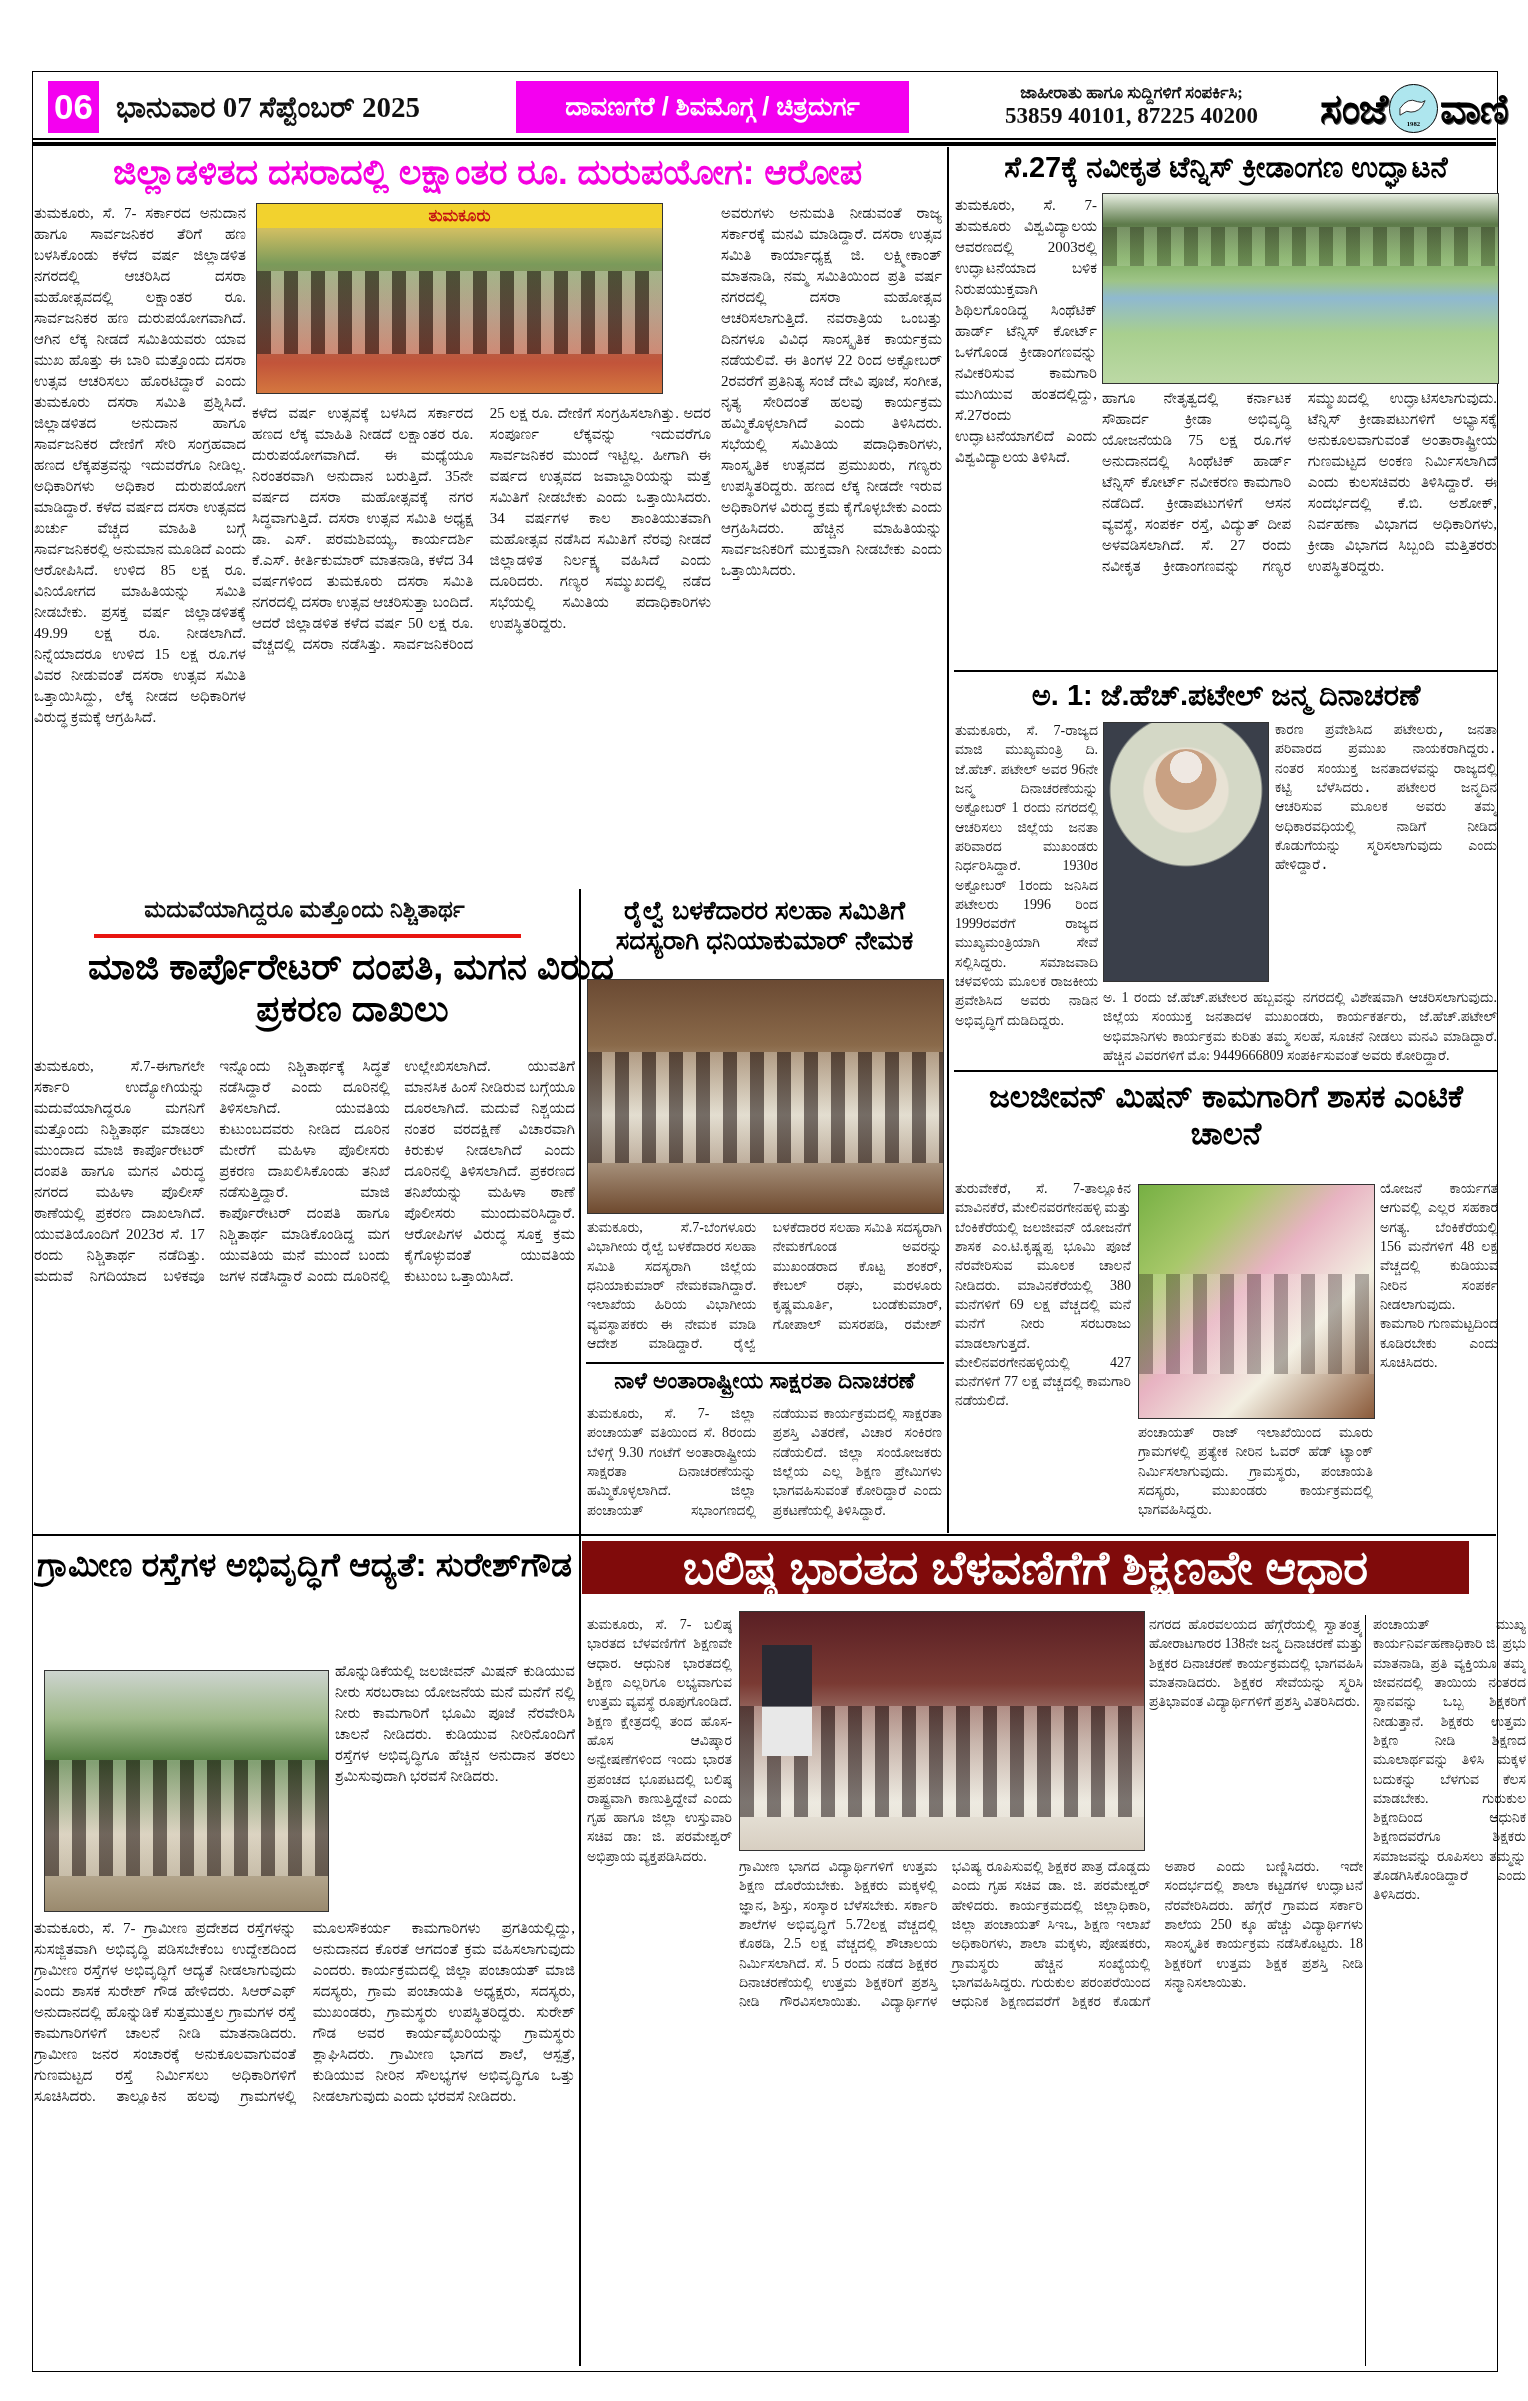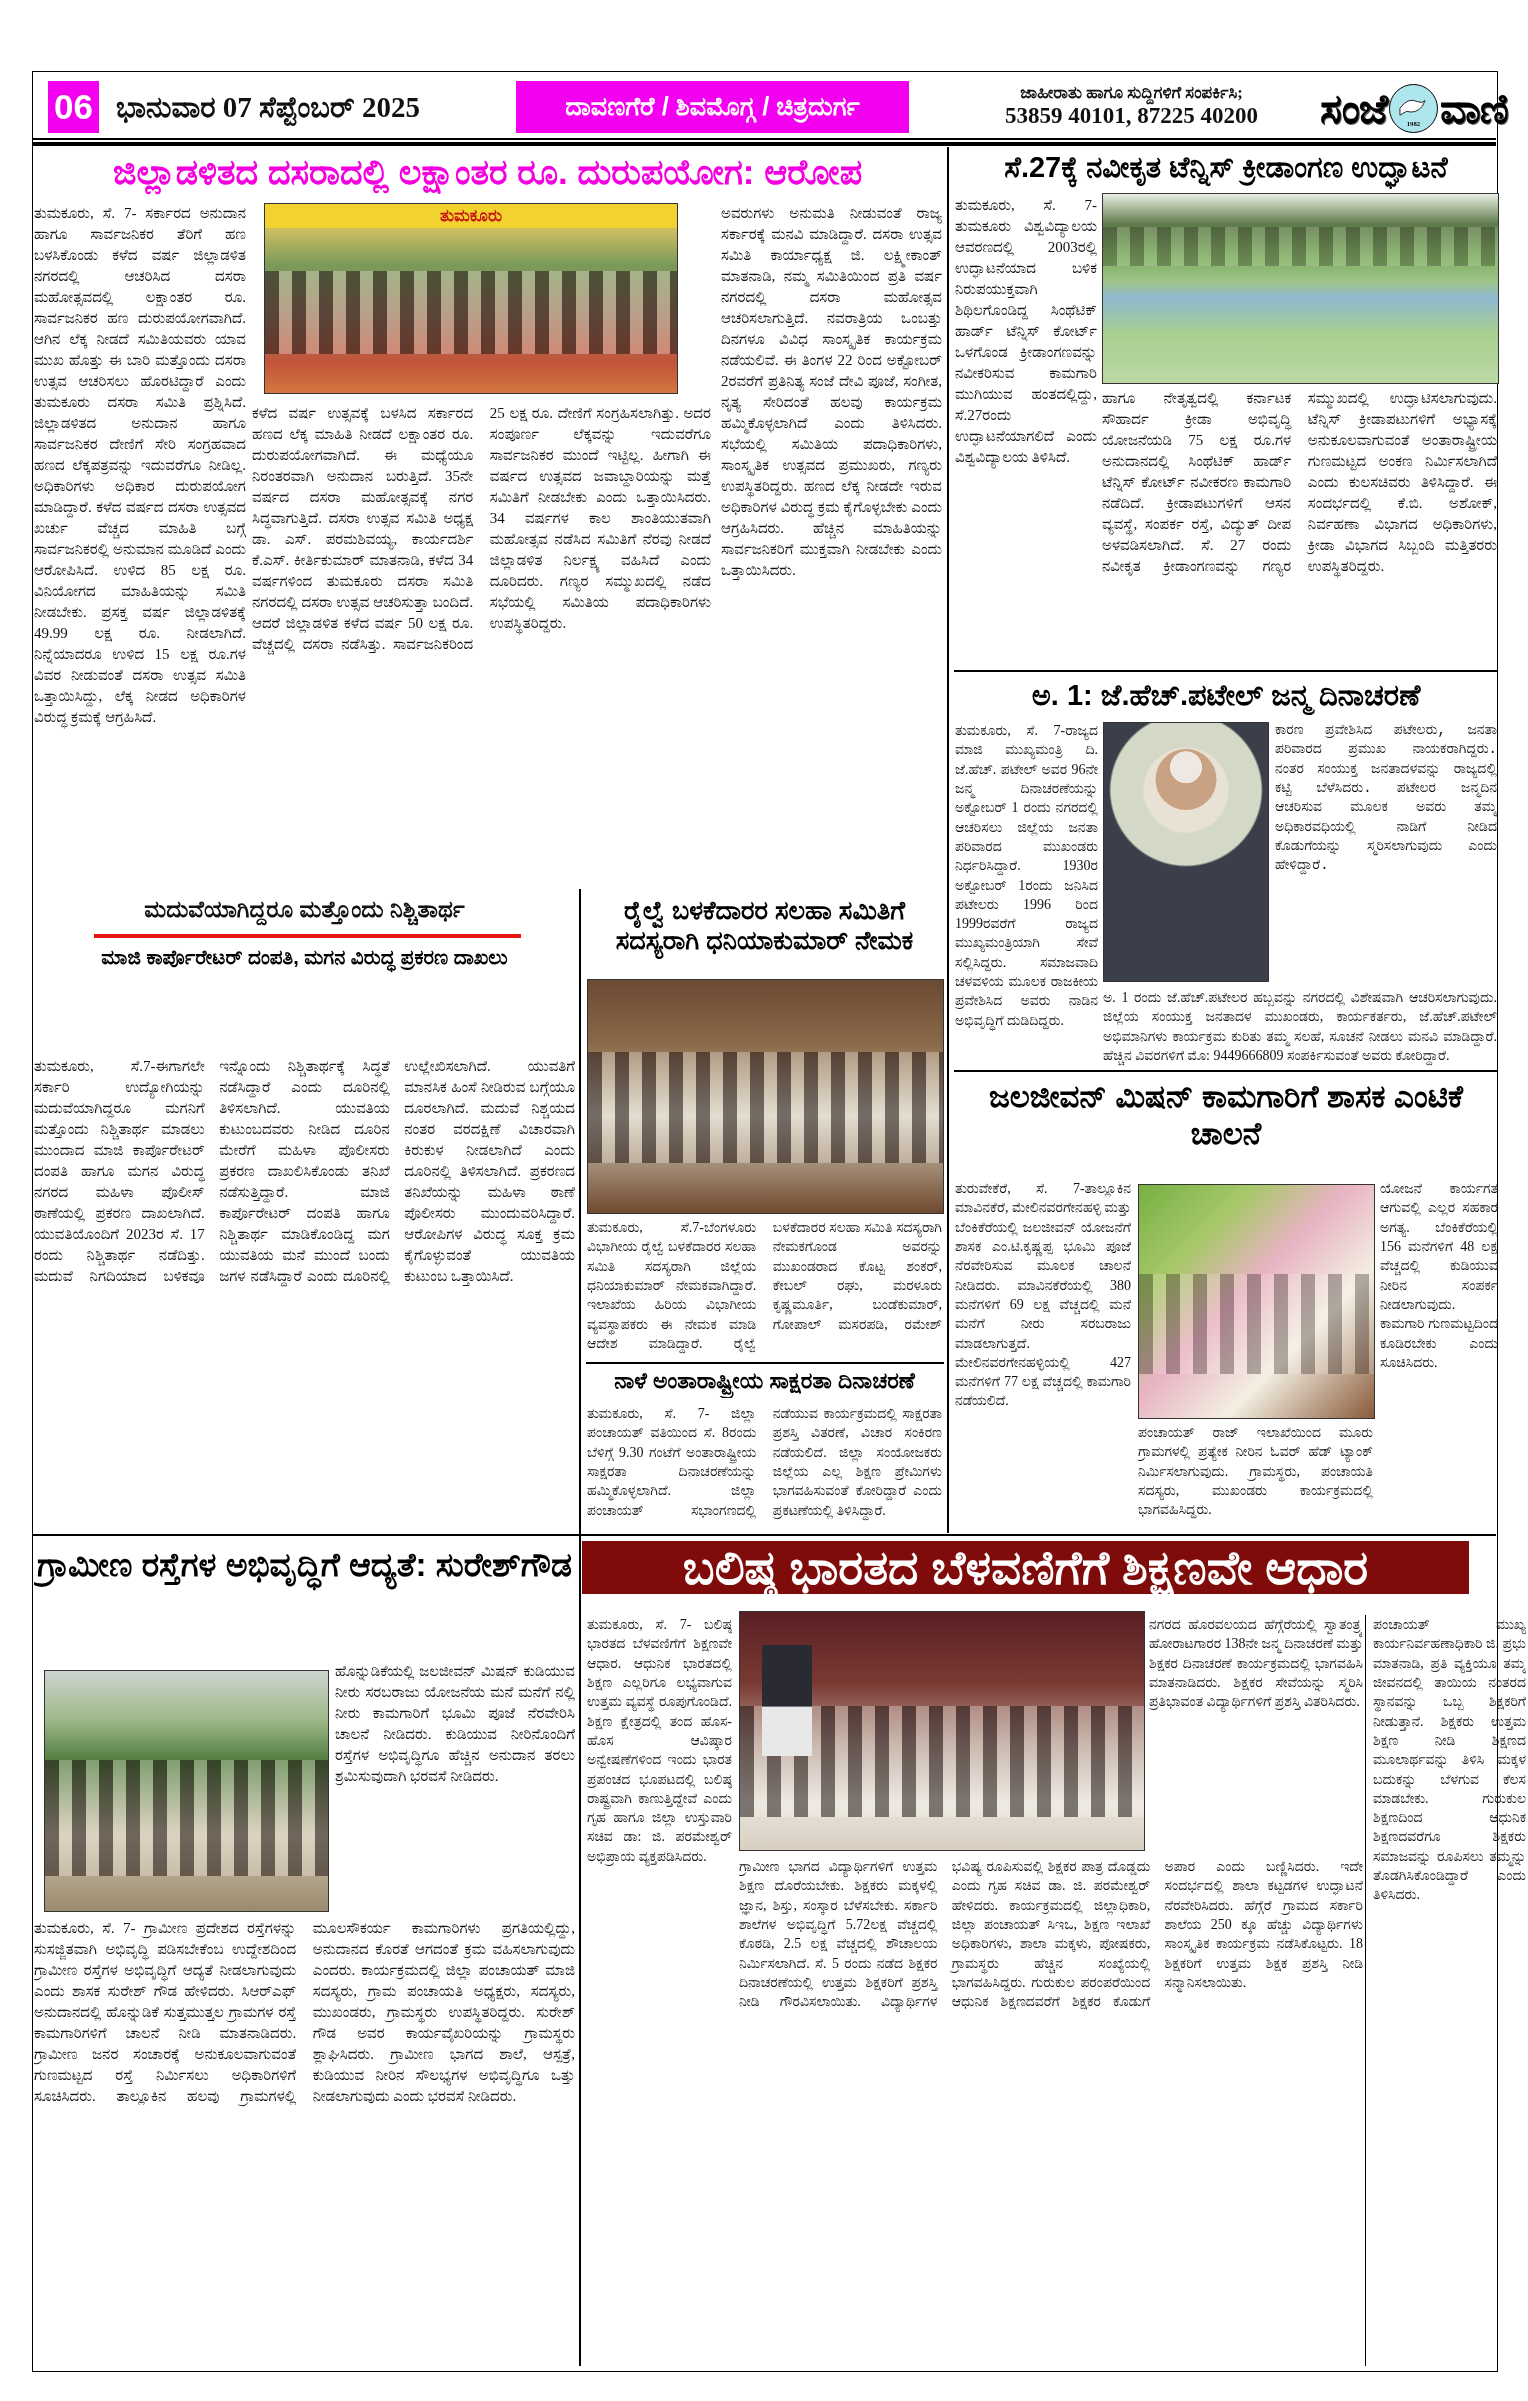--- a/index.html
+++ b/index.html
@@ -59,21 +59,21 @@
         </svg>
       <span style="font-size:6.7px;font-weight:700;">1982</span>
     </span>
     <span class="word">ವಾಣಿ</span>
   </div>
   <div class="abs thickrule" style="left:32px;top:138px;width:1464px;height:2.2px;"></div>
   <div class="abs thickrule" style="left:32px;top:142px;width:1464px;height:4.4px;"></div>
 
   <div class="abs hl hl-magenta" style="left:34px;top:151px;width:907px;height:48px;font-size:35px;">ಜಿಲ್ಲಾಡಳಿತದ ದಸರಾದಲ್ಲಿ ಲಕ್ಷಾಂತರ ರೂ. ದುರುಪಯೋಗ: ಆರೋಪ</div>
 
-  <div class="abs photo" style="left:264px;top:203px;width:405px;height:189px;background:linear-gradient(180deg,#d8c25a 0%,#cdbd62 14%,#7a9a5a 32%,#9c7a5e 58%,#c2543a 84%,#d4773f 100%);padding-left:7px;">
+  <div class="abs photo" style="left:256px;top:203px;width:405px;height:189px;background:linear-gradient(180deg,#d8c25a 0%,#cdbd62 14%,#7a9a5a 32%,#9c7a5e 58%,#c2543a 84%,#d4773f 100%);">
     <div class="photo-banner">ತುಮಕೂರು</div>
     <div class="crowd" style="top:67px;height:83px;"></div>
   </div>
 
   <div class="abs body-text" style="left:34px;top:203px;width:212px;height:680px;">ತುಮಕೂರು, ಸೆ. 7- ಸರ್ಕಾರದ ಅನುದಾನ ಹಾಗೂ ಸಾರ್ವಜನಿಕರ ತೆರಿಗೆ ಹಣ ಬಳಸಿಕೊಂಡು ಕಳೆದ ವರ್ಷ ಜಿಲ್ಲಾಡಳಿತ ನಗರದಲ್ಲಿ ಆಚರಿಸಿದ ದಸರಾ ಮಹೋತ್ಸವದಲ್ಲಿ ಲಕ್ಷಾಂತರ ರೂ. ಸಾರ್ವಜನಿಕರ ಹಣ ದುರುಪಯೋಗವಾಗಿದೆ. ಆಗಿನ ಲೆಕ್ಕ ನೀಡದೆ ಸಮಿತಿಯವರು ಯಾವ ಮುಖ ಹೊತ್ತು ಈ ಬಾರಿ ಮತ್ತೊಂದು ದಸರಾ ಉತ್ಸವ ಆಚರಿಸಲು ಹೊರಟಿದ್ದಾರೆ ಎಂದು ತುಮಕೂರು ದಸರಾ ಸಮಿತಿ ಪ್ರಶ್ನಿಸಿದೆ. ಜಿಲ್ಲಾಡಳಿತದ ಅನುದಾನ ಹಾಗೂ ಸಾರ್ವಜನಿಕರ ದೇಣಿಗೆ ಸೇರಿ ಸಂಗ್ರಹವಾದ ಹಣದ ಲೆಕ್ಕಪತ್ರವನ್ನು ಇದುವರೆಗೂ ನೀಡಿಲ್ಲ. ಅಧಿಕಾರಿಗಳು ಅಧಿಕಾರ ದುರುಪಯೋಗ ಮಾಡಿದ್ದಾರೆ. ಕಳೆದ ವರ್ಷದ ದಸರಾ ಉತ್ಸವದ ಖರ್ಚು ವೆಚ್ಚದ ಮಾಹಿತಿ ಬಗ್ಗೆ ಸಾರ್ವಜನಿಕರಲ್ಲಿ ಅನುಮಾನ ಮೂಡಿದೆ ಎಂದು ಆರೋಪಿಸಿದೆ. ಉಳಿದ 85 ಲಕ್ಷ ರೂ. ವಿನಿಯೋಗದ ಮಾಹಿತಿಯನ್ನು ಸಮಿತಿ ನೀಡಬೇಕು. ಪ್ರಸಕ್ತ ವರ್ಷ ಜಿಲ್ಲಾಡಳಿತಕ್ಕೆ 49.99 ಲಕ್ಷ ರೂ. ನೀಡಲಾಗಿದೆ. ನಿನ್ನೆಯಾದರೂ ಉಳಿದ 15 ಲಕ್ಷ ರೂ.ಗಳ ವಿವರ ನೀಡುವಂತೆ ದಸರಾ ಉತ್ಸವ ಸಮಿತಿ ಒತ್ತಾಯಿಸಿದ್ದು, ಲೆಕ್ಕ ನೀಡದ ಅಧಿಕಾರಿಗಳ ವಿರುದ್ಧ ಕ್ರಮಕ್ಕೆ ಆಗ್ರಹಿಸಿದೆ.</div>
   <div class="abs body-text" style="left:721px;top:203px;width:221px;height:680px;">ಅವರುಗಳು ಅನುಮತಿ ನೀಡುವಂತೆ ರಾಜ್ಯ ಸರ್ಕಾರಕ್ಕೆ ಮನವಿ ಮಾಡಿದ್ದಾರೆ. ದಸರಾ ಉತ್ಸವ ಸಮಿತಿ ಕಾರ್ಯಾಧ್ಯಕ್ಷ ಜಿ. ಲಕ್ಷ್ಮೀಕಾಂತ್ ಮಾತನಾಡಿ, ನಮ್ಮ ಸಮಿತಿಯಿಂದ ಪ್ರತಿ ವರ್ಷ ನಗರದಲ್ಲಿ ದಸರಾ ಮಹೋತ್ಸವ ಆಚರಿಸಲಾಗುತ್ತಿದೆ. ನವರಾತ್ರಿಯ ಒಂಬತ್ತು ದಿನಗಳೂ ವಿವಿಧ ಸಾಂಸ್ಕೃತಿಕ ಕಾರ್ಯಕ್ರಮ ನಡೆಯಲಿವೆ. ಈ ತಿಂಗಳ 22 ರಿಂದ ಅಕ್ಟೋಬರ್ 2ರವರೆಗೆ ಪ್ರತಿನಿತ್ಯ ಸಂಜೆ ದೇವಿ ಪೂಜೆ, ಸಂಗೀತ, ನೃತ್ಯ ಸೇರಿದಂತೆ ಹಲವು ಕಾರ್ಯಕ್ರಮ ಹಮ್ಮಿಕೊಳ್ಳಲಾಗಿದೆ ಎಂದು ತಿಳಿಸಿದರು. ಸಭೆಯಲ್ಲಿ ಸಮಿತಿಯ ಪದಾಧಿಕಾರಿಗಳು, ಸಾಂಸ್ಕೃತಿಕ ಉತ್ಸವದ ಪ್ರಮುಖರು, ಗಣ್ಯರು ಉಪಸ್ಥಿತರಿದ್ದರು. ಹಣದ ಲೆಕ್ಕ ನೀಡದೇ ಇರುವ ಅಧಿಕಾರಿಗಳ ವಿರುದ್ಧ ಕ್ರಮ ಕೈಗೊಳ್ಳಬೇಕು ಎಂದು ಆಗ್ರಹಿಸಿದರು. ಹೆಚ್ಚಿನ ಮಾಹಿತಿಯನ್ನು ಸಾರ್ವಜನಿಕರಿಗೆ ಮುಕ್ತವಾಗಿ ನೀಡಬೇಕು ಎಂದು ಒತ್ತಾಯಿಸಿದರು.</div>
   <div class="abs body-text cols2" style="left:252px;top:403px;width:459px;height:480px;">ಕಳೆದ ವರ್ಷ ಉತ್ಸವಕ್ಕೆ ಬಳಸಿದ ಸರ್ಕಾರದ ಹಣದ ಲೆಕ್ಕ ಮಾಹಿತಿ ನೀಡದೆ ಲಕ್ಷಾಂತರ ರೂ. ದುರುಪಯೋಗವಾಗಿದೆ. ಈ ಮಧ್ಯೆಯೂ ನಿರಂತರವಾಗಿ ಅನುದಾನ ಬರುತ್ತಿದೆ. 35ನೇ ವರ್ಷದ ದಸರಾ ಮಹೋತ್ಸವಕ್ಕೆ ನಗರ ಸಿದ್ಧವಾಗುತ್ತಿದೆ. ದಸರಾ ಉತ್ಸವ ಸಮಿತಿ ಅಧ್ಯಕ್ಷ ಡಾ. ಎಸ್. ಪರಮಶಿವಯ್ಯ, ಕಾರ್ಯದರ್ಶಿ ಕೆ.ಎಸ್. ಕೀರ್ತಿಕುಮಾರ್ ಮಾತನಾಡಿ, ಕಳೆದ 34 ವರ್ಷಗಳಿಂದ ತುಮಕೂರು ದಸರಾ ಸಮಿತಿ ನಗರದಲ್ಲಿ ದಸರಾ ಉತ್ಸವ ಆಚರಿಸುತ್ತಾ ಬಂದಿದೆ. ಆದರೆ ಜಿಲ್ಲಾಡಳಿತ ಕಳೆದ ವರ್ಷ 50 ಲಕ್ಷ ರೂ. ವೆಚ್ಚದಲ್ಲಿ ದಸರಾ ನಡೆಸಿತ್ತು. ಸಾರ್ವಜನಿಕರಿಂದ 25 ಲಕ್ಷ ರೂ. ದೇಣಿಗೆ ಸಂಗ್ರಹಿಸಲಾಗಿತ್ತು. ಅದರ ಸಂಪೂರ್ಣ ಲೆಕ್ಕವನ್ನು ಇದುವರೆಗೂ ಸಾರ್ವಜನಿಕರ ಮುಂದೆ ಇಟ್ಟಿಲ್ಲ. ಹೀಗಾಗಿ ಈ ವರ್ಷದ ಉತ್ಸವದ ಜವಾಬ್ದಾರಿಯನ್ನು ಮತ್ತೆ ಸಮಿತಿಗೆ ನೀಡಬೇಕು ಎಂದು ಒತ್ತಾಯಿಸಿದರು. 34 ವರ್ಷಗಳ ಕಾಲ ಶಾಂತಿಯುತವಾಗಿ ಮಹೋತ್ಸವ ನಡೆಸಿದ ಸಮಿತಿಗೆ ನೆರವು ನೀಡದೆ ಜಿಲ್ಲಾಡಳಿತ ನಿರ್ಲಕ್ಷ್ಯ ವಹಿಸಿದೆ ಎಂದು ದೂರಿದರು. ಗಣ್ಯರ ಸಮ್ಮುಖದಲ್ಲಿ ನಡೆದ ಸಭೆಯಲ್ಲಿ ಸಮಿತಿಯ ಪದಾಧಿಕಾರಿಗಳು ಉಪಸ್ಥಿತರಿದ್ದರು.</div>
 
   <div class="abs vline" style="left:947px;top:147px;height:1386px;"></div>
 
@@ -97,21 +97,21 @@
   <div class="abs hl" style="left:955px;top:1079px;width:542px;height:91px;font-size:31px;">ಜಲಜೀವನ್ ಮಿಷನ್ ಕಾಮಗಾರಿಗೆ ಶಾಸಕ ಎಂಟಿಕೆ ಚಾಲನೆ</div>
   <div class="abs body-text body-sm" style="left:955px;top:1179px;width:176px;height:353px;">ತುರುವೇಕೆರೆ, ಸೆ. 7-ತಾಲ್ಲೂಕಿನ ಮಾವಿನಕೆರೆ, ಮೇಲಿನವರಗೇನಹಳ್ಳಿ ಮತ್ತು ಬೆಂಕಿಕೆರೆಯಲ್ಲಿ ಜಲಜೀವನ್ ಯೋಜನೆಗೆ ಶಾಸಕ ಎಂ.ಟಿ.ಕೃಷ್ಣಪ್ಪ ಭೂಮಿ ಪೂಜೆ ನೆರವೇರಿಸುವ ಮೂಲಕ ಚಾಲನೆ ನೀಡಿದರು. ಮಾವಿನಕೆರೆಯಲ್ಲಿ 380 ಮನೆಗಳಿಗೆ 69 ಲಕ್ಷ ವೆಚ್ಚದಲ್ಲಿ ಮನೆ ಮನೆಗೆ ನೀರು ಸರಬರಾಜು ಮಾಡಲಾಗುತ್ತದೆ. ಮೇಲಿನವರಗೇನಹಳ್ಳಿಯಲ್ಲಿ 427 ಮನೆಗಳಿಗೆ 77 ಲಕ್ಷ ವೆಚ್ಚದಲ್ಲಿ ಕಾಮಗಾರಿ ನಡೆಯಲಿದೆ.</div>
   <div class="abs photo" style="left:1138px;top:1184px;width:235px;height:233px;background:linear-gradient(135deg,#76b043 0%,#a8c86a 25%,#e8b3c2 45%,#f3efe2 68%,#8a5a3a 100%);">
     <div class="crowd" style="top:89px;height:100px;opacity:.6;"></div>
   </div>
   <div class="abs body-text body-sm" style="left:1380px;top:1179px;width:118px;height:353px;">ಯೋಜನೆ ಕಾರ್ಯಗತ ಆಗುವಲ್ಲಿ ಎಲ್ಲರ ಸಹಕಾರ ಅಗತ್ಯ. ಬೆಂಕಿಕೆರೆಯಲ್ಲಿ 156 ಮನೆಗಳಿಗೆ 48 ಲಕ್ಷ ವೆಚ್ಚದಲ್ಲಿ ಕುಡಿಯುವ ನೀರಿನ ಸಂಪರ್ಕ ನೀಡಲಾಗುವುದು. ಕಾಮಗಾರಿ ಗುಣಮಟ್ಟದಿಂದ ಕೂಡಿರಬೇಕು ಎಂದು ಸೂಚಿಸಿದರು.</div>
   <div class="abs body-text body-sm" style="left:1138px;top:1423px;width:235px;height:109px;">ಪಂಚಾಯತ್ ರಾಜ್ ಇಲಾಖೆಯಿಂದ ಮೂರು ಗ್ರಾಮಗಳಲ್ಲಿ ಪ್ರತ್ಯೇಕ ನೀರಿನ ಓವರ್ ಹೆಡ್ ಟ್ಯಾಂಕ್ ನಿರ್ಮಿಸಲಾಗುವುದು. ಗ್ರಾಮಸ್ಥರು, ಪಂಚಾಯತಿ ಸದಸ್ಯರು, ಮುಖಂಡರು ಕಾರ್ಯಕ್ರಮದಲ್ಲಿ ಭಾಗವಹಿಸಿದ್ದರು.</div>
 
   <div class="abs kicker" style="left:34px;top:896px;width:541px;font-size:23px;">ಮದುವೆಯಾಗಿದ್ದರೂ ಮತ್ತೊಂದು ನಿಶ್ಚಿತಾರ್ಥ</div>
   <div class="abs red-bar" style="left:94px;top:934px;width:427px;"></div>
-  <div class="abs hl" style="left:34px;top:946px;width:541px;height:103px;font-size:20px;">ಮಾಜಿ ಕಾರ್ಪೊರೇಟರ್ ದಂಪತಿ, ಮಗನ ವಿರುದ್ಧ ಪ್ರಕರಣ ದಾಖಲು</div>
+  <div class="abs hl" style="left:34px;top:946px;width:541px;height:103px;font-size:36px;padding-left:48px;">ಮಾಜಿ ಕಾರ್ಪೊರೇಟರ್ ದಂಪತಿ, ಮಗನ ವಿರುದ್ಧ ಪ್ರಕರಣ ದಾಖಲು</div>
   <div class="abs body-text cols3" style="left:34px;top:1056px;width:541px;height:475px;">ತುಮಕೂರು, ಸೆ.7-ಈಗಾಗಲೇ ಸರ್ಕಾರಿ ಉದ್ಯೋಗಿಯನ್ನು ಮದುವೆಯಾಗಿದ್ದರೂ ಮಗನಿಗೆ ಮತ್ತೊಂದು ನಿಶ್ಚಿತಾರ್ಥ ಮಾಡಲು ಮುಂದಾದ ಮಾಜಿ ಕಾರ್ಪೊರೇಟರ್ ದಂಪತಿ ಹಾಗೂ ಮಗನ ವಿರುದ್ಧ ನಗರದ ಮಹಿಳಾ ಪೊಲೀಸ್ ಠಾಣೆಯಲ್ಲಿ ಪ್ರಕರಣ ದಾಖಲಾಗಿದೆ. ಯುವತಿಯೊಂದಿಗೆ 2023ರ ಸೆ. 17 ರಂದು ನಿಶ್ಚಿತಾರ್ಥ ನಡೆದಿತ್ತು. ಮದುವೆ ನಿಗದಿಯಾದ ಬಳಿಕವೂ ಇನ್ನೊಂದು ನಿಶ್ಚಿತಾರ್ಥಕ್ಕೆ ಸಿದ್ಧತೆ ನಡೆಸಿದ್ದಾರೆ ಎಂದು ದೂರಿನಲ್ಲಿ ತಿಳಿಸಲಾಗಿದೆ. ಯುವತಿಯ ಕುಟುಂಬದವರು ನೀಡಿದ ದೂರಿನ ಮೇರೆಗೆ ಮಹಿಳಾ ಪೊಲೀಸರು ಪ್ರಕರಣ ದಾಖಲಿಸಿಕೊಂಡು ತನಿಖೆ ನಡೆಸುತ್ತಿದ್ದಾರೆ. ಮಾಜಿ ಕಾರ್ಪೊರೇಟರ್ ದಂಪತಿ ಹಾಗೂ ನಿಶ್ಚಿತಾರ್ಥ ಮಾಡಿಕೊಂಡಿದ್ದ ಮಗ ಯುವತಿಯ ಮನೆ ಮುಂದೆ ಬಂದು ಜಗಳ ನಡೆಸಿದ್ದಾರೆ ಎಂದು ದೂರಿನಲ್ಲಿ ಉಲ್ಲೇಖಿಸಲಾಗಿದೆ. ಯುವತಿಗೆ ಮಾನಸಿಕ ಹಿಂಸೆ ನೀಡಿರುವ ಬಗ್ಗೆಯೂ ದೂರಲಾಗಿದೆ. ಮದುವೆ ನಿಶ್ಚಯದ ನಂತರ ವರದಕ್ಷಿಣೆ ವಿಚಾರವಾಗಿ ಕಿರುಕುಳ ನೀಡಲಾಗಿದೆ ಎಂದು ದೂರಿನಲ್ಲಿ ತಿಳಿಸಲಾಗಿದೆ. ಪ್ರಕರಣದ ತನಿಖೆಯನ್ನು ಮಹಿಳಾ ಠಾಣೆ ಪೊಲೀಸರು ಮುಂದುವರಿಸಿದ್ದಾರೆ. ಆರೋಪಿಗಳ ವಿರುದ್ಧ ಸೂಕ್ತ ಕ್ರಮ ಕೈಗೊಳ್ಳುವಂತೆ ಯುವತಿಯ ಕುಟುಂಬ ಒತ್ತಾಯಿಸಿದೆ.</div>
 
   <div class="abs vline" style="left:579px;top:889px;height:1477px;"></div>
 
   <div class="abs hl" style="left:587px;top:895px;width:355px;height:78px;font-size:25.5px;">ರೈಲ್ವೆ ಬಳಕೆದಾರರ ಸಲಹಾ ಸಮಿತಿಗೆ ಸದಸ್ಯರಾಗಿ ಧನಿಯಾಕುಮಾರ್ ನೇಮಕ</div>
   <div class="abs photo" style="left:587px;top:979px;width:355px;height:233px;background:linear-gradient(180deg,#6b4a33 0%,#8a6a4a 28%,#d9d2c2 58%,#6f4a2f 100%);">
     <div class="crowd" style="top:72px;height:111px;"></div>
   </div>
   <div class="abs body-text cols2 body-sm" style="left:587px;top:1218px;width:355px;height:141px;">ತುಮಕೂರು, ಸೆ.7-ಬೆಂಗಳೂರು ವಿಭಾಗೀಯ ರೈಲ್ವೆ ಬಳಕೆದಾರರ ಸಲಹಾ ಸಮಿತಿ ಸದಸ್ಯರಾಗಿ ಜಿಲ್ಲೆಯ ಧನಿಯಾಕುಮಾರ್ ನೇಮಕವಾಗಿದ್ದಾರೆ. ಇಲಾಖೆಯ ಹಿರಿಯ ವಿಭಾಗೀಯ ವ್ಯವಸ್ಥಾಪಕರು ಈ ನೇಮಕ ಮಾಡಿ ಆದೇಶ ಮಾಡಿದ್ದಾರೆ. ರೈಲ್ವೆ ಬಳಕೆದಾರರ ಸಲಹಾ ಸಮಿತಿ ಸದಸ್ಯರಾಗಿ ನೇಮಕಗೊಂಡ ಅವರನ್ನು ಮುಖಂಡರಾದ ಕೊಟ್ಟ ಶಂಕರ್, ಕೇಬಲ್ ರಘು, ಮರಳೂರು ಕೃಷ್ಣಮೂರ್ತಿ, ಬಂಡೆಕುಮಾರ್, ಗೋಪಾಲ್ ಮಸರಪಡಿ, ರಮೇಶ್ ಟಿ.ಎನ್.ಪೇಟೆ, ಗುಬ್ಬಿ ಕೀರ್ತಿ, ವಕೀಲ ರಂಗಧಾಮಯ್ಯ ಶುಭ ಕೋರಿದ್ದಾರೆ.</div>
 

